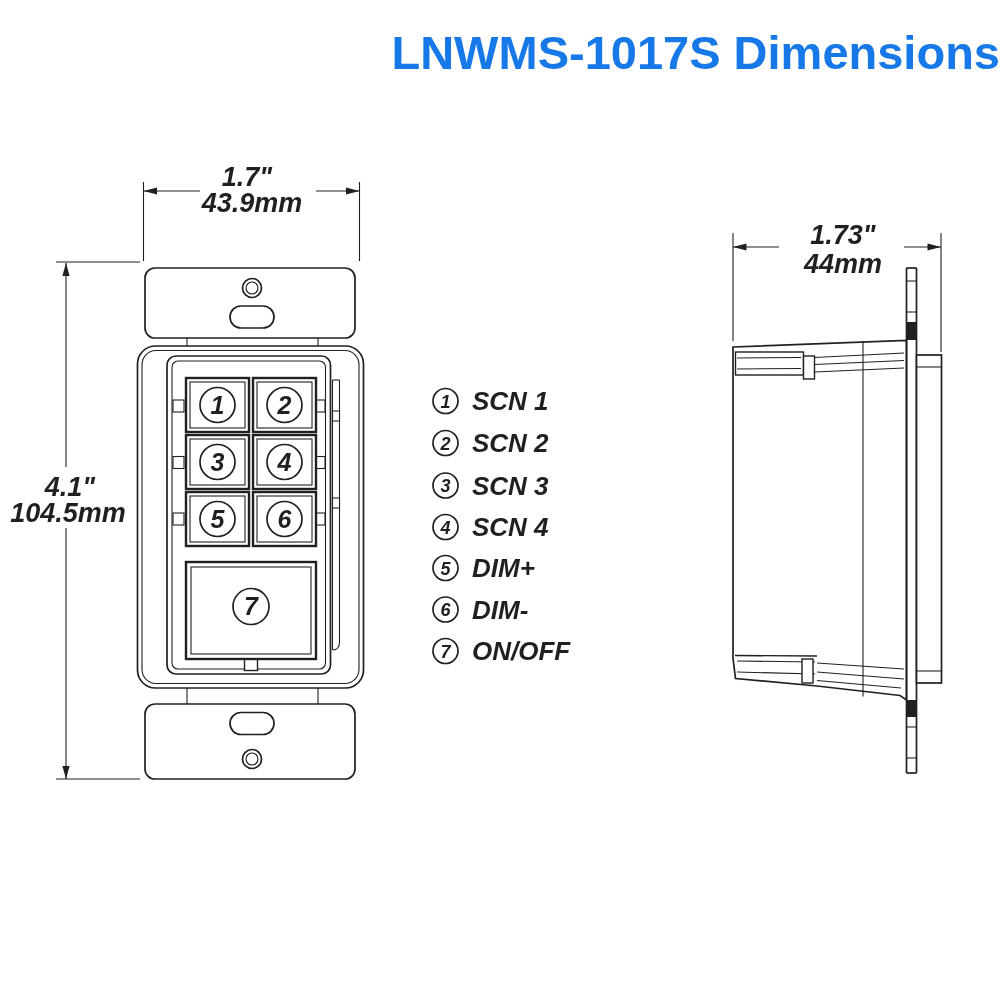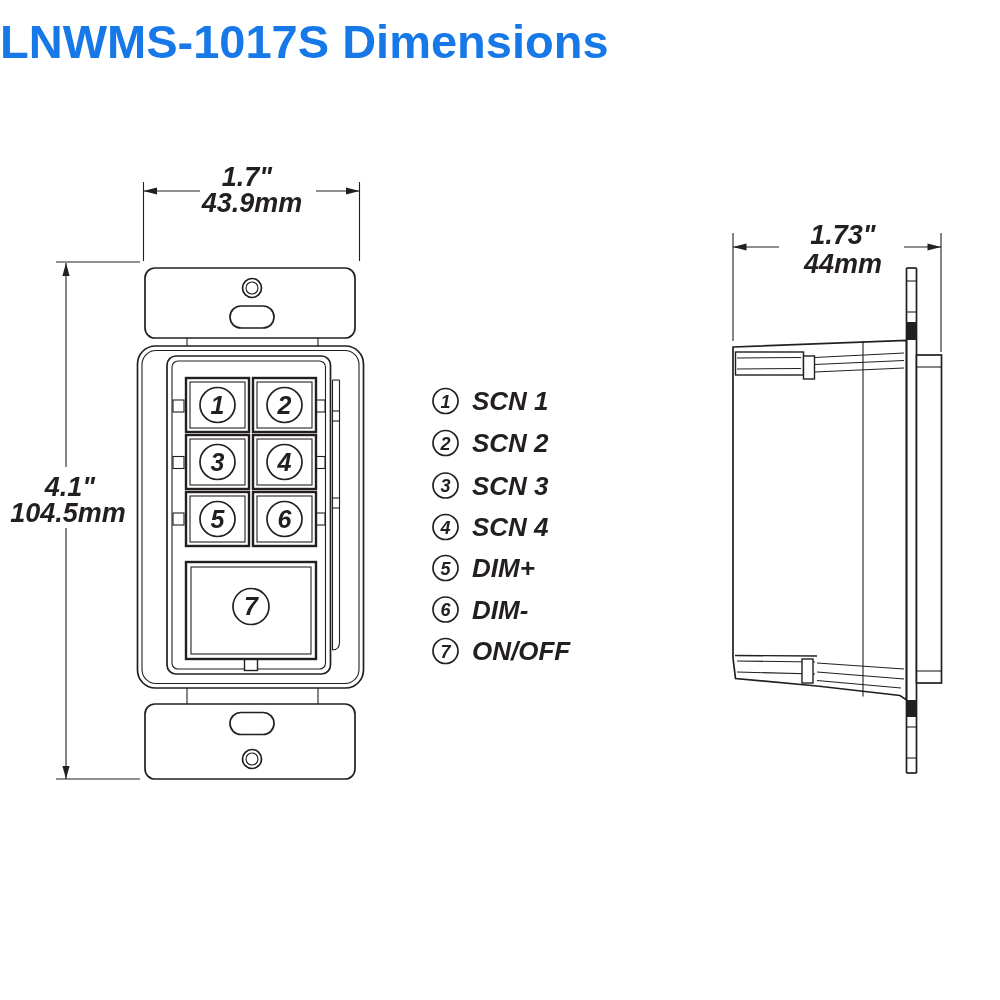--- a/index.html
+++ b/index.html
@@ -1,18 +1,18 @@
 <!DOCTYPE html>
 <html><head>
 <meta charset="utf-8">
 <style>
   html,body{margin:0;padding:0;background:#fff;}
   .canvas{position:relative;width:1000px;height:1000px;background:#ffffff;overflow:hidden;
           font-family:"Liberation Sans",sans-serif;}
-  .title{position:absolute;top:14px;left:0;width:1000px;text-align:left;
+  .title{position:absolute;top:25px;left:0;width:1000px;text-align:right;
          font:700 47px "Liberation Sans",sans-serif;color:#1778E8;letter-spacing:0;}
   svg{position:absolute;top:0;left:0;}
   .ln{stroke:#231f20;fill:none;stroke-width:1.7;}
   .thin{stroke:#231f20;fill:none;stroke-width:1.1;}
   .med{stroke:#231f20;fill:none;stroke-width:1.4;}
   .thick{stroke:#231f20;fill:none;stroke-width:2.4;}
   .fillwhite{fill:#ffffff;}
   .solid{fill:#231f20;stroke:none;}
   .dim{font:italic 700 27px "Liberation Sans",sans-serif;fill:#231f20;}
   .btn-num{font:italic 700 25px "Liberation Sans",sans-serif;fill:#231f20;text-anchor:middle;}

